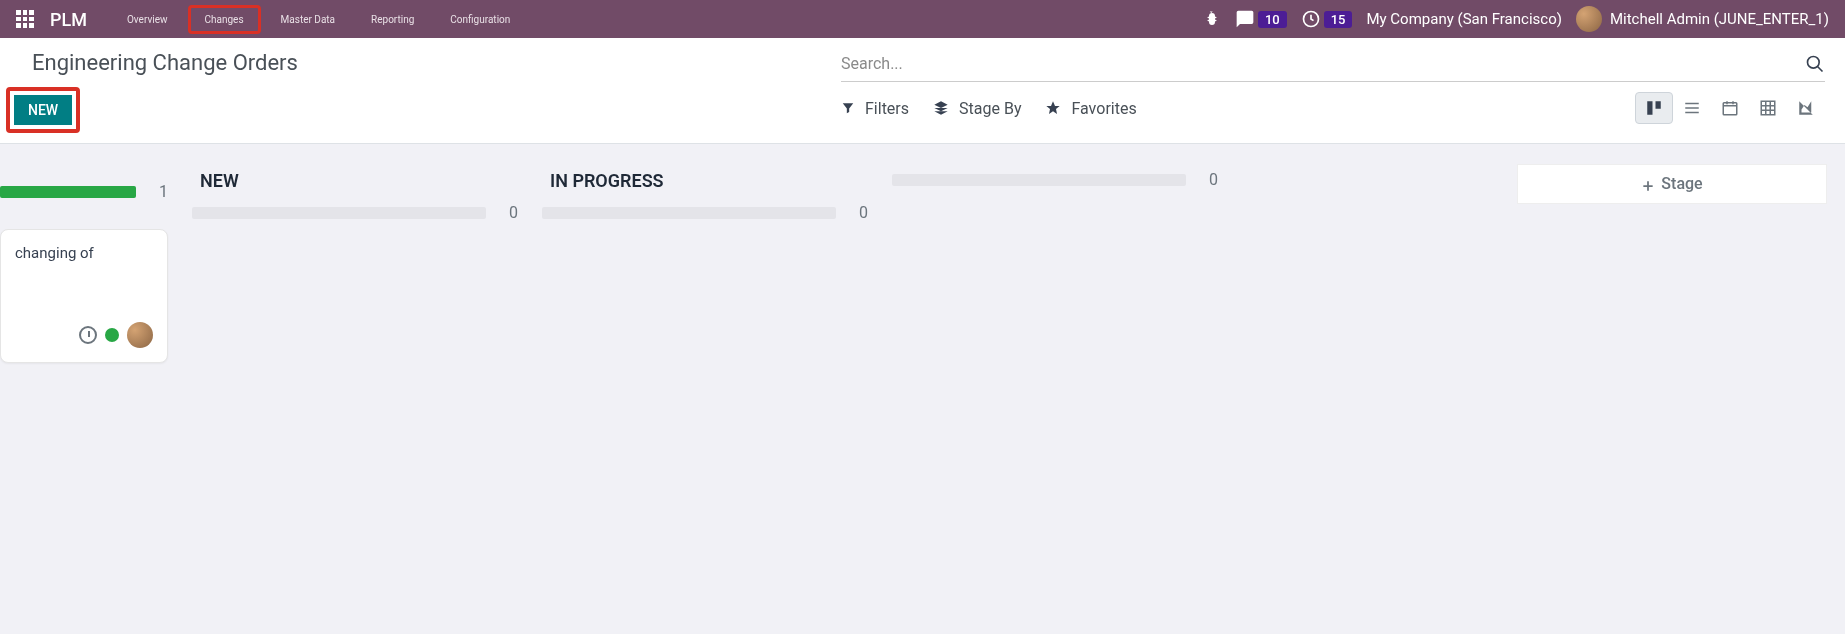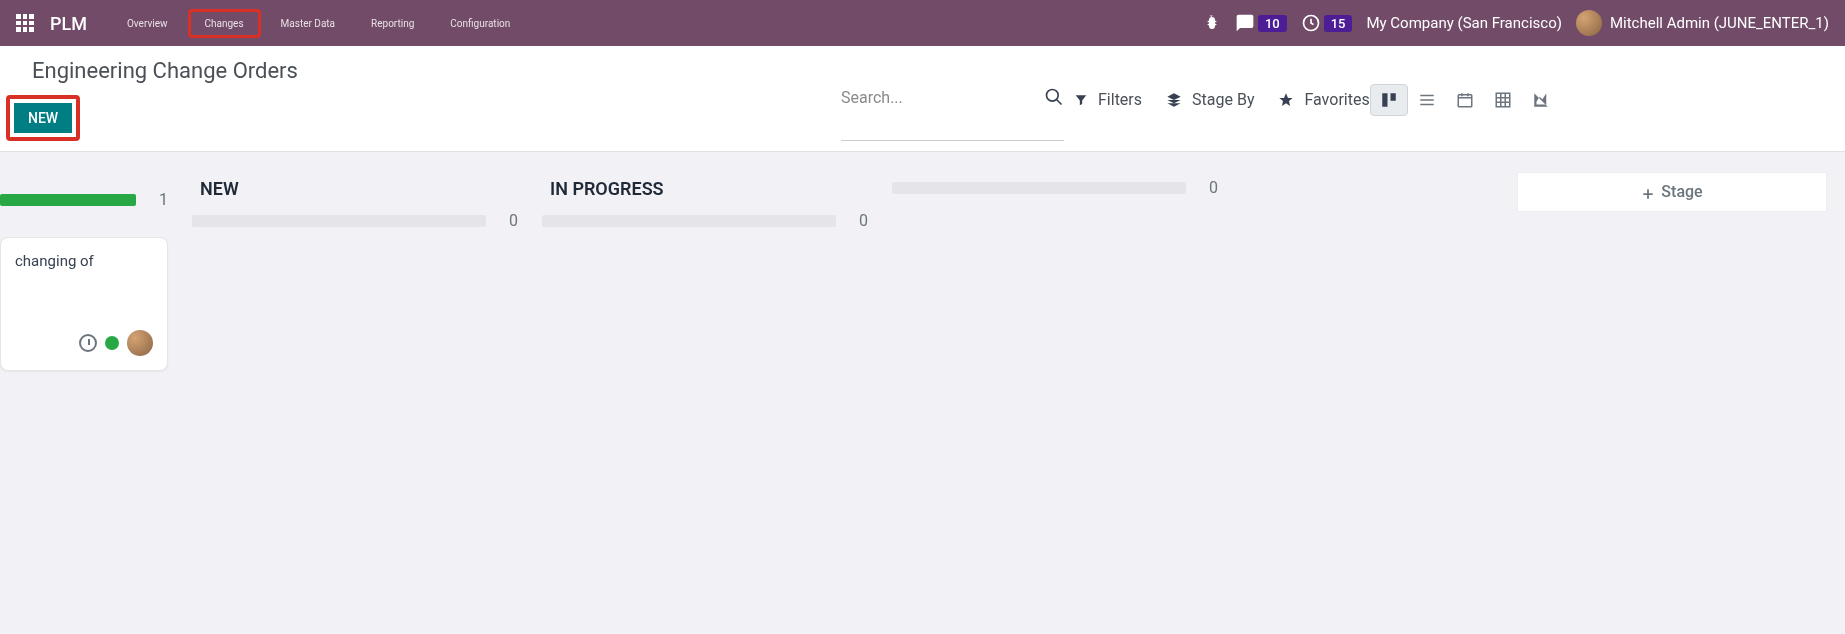--- a/index.html
+++ b/index.html
@@ -1,37 +1,37 @@
 <!DOCTYPE html>
 <html><head>
 <meta charset="utf-8">
 <style>
 * { margin: 0; padding: 0; box-sizing: border-box; font-family: -apple-system, BlinkMacSystemFont, "Segoe UI", Roboto, sans-serif; }
 body { width: 1845px; height: 634px; background: #f1f1f6; overflow: hidden; }
 
 
-.navbar { background: #714b67; height: 46px; display: flex; align-items: center; padding: 0 16px; color: #fff; justify-content: space-between; }
+.navbar { background: #714b67; height: 38px; display: flex; align-items: center; padding: 0 16px; color: #fff; justify-content: space-between; }
 .nav-left { display: flex; align-items: center; gap: 4px; }
 .apps-icon { width: 18px; height: 18px; display: grid; grid-template-columns: repeat(3,1fr); grid-template-rows: repeat(3,1fr); gap: 2px; margin-right: 12px; cursor: pointer; }
 .apps-icon span { background: #fff; }
 .brand { font-size: 18px; font-weight: 500; margin-right: 20px; }
 .nav-item { padding: 10px 16px; font-size: 10px; cursor: pointer; color: #e9e0e6; }
 .nav-item.highlighted { border: 3px solid #d93025; border-radius: 4px; padding: 6px 14px; }
 .nav-right { display: flex; align-items: center; gap: 14px; font-size: 15px; }
 .nav-icon { cursor: pointer; display: flex; align-items: center; }
 .badge { background: #4c1d95; color: #fff; padding: 1px 7px; border-radius: 3px; font-size: 13px; font-weight: 500; margin-left: 3px; }
 .avatar { width: 26px; height: 26px; border-radius: 50%; background: radial-gradient(circle at 30% 30%, #d4a373, #8b6544); display: inline-block; }
 
 
 .header { background: #fff; padding: 12px 20px 10px 20px; border-bottom: 1px solid #dee2e6; display: flex; justify-content: space-between; }
 .header-left { display: flex; flex-direction: column; gap: 12px; }
 .page-title { font-size: 22px; font-weight: 400; color: #495057; margin-left: 12px; }
 .new-btn-wrap { border: 4px solid #d93025; border-radius: 4px; padding: 4px; width: fit-content; margin-left: -14px; }
 .new-btn { background: #017e84; color: #fff; padding: 7px 14px; font-size: 14px; font-weight: 500; border: none; cursor: pointer; }
-.header-right { display: flex; flex-direction: row; gap: 10px; flex: 1; max-width: 984px; }
+.header-right { display: flex; flex-direction: column; gap: 10px; flex: 1; max-width: 984px; }
 .search-row { display: flex; align-items: center; border-bottom: 1px solid #ccc; padding-bottom: 4px; }
 .search-input { flex: 1; border: none; outline: none; font-size: 16px; color: #6c757d; padding: 4px 0; }
 .search-input::placeholder { color: #8a8a8a; }
 .search-icon-right { color: #6c757d; cursor: pointer; }
 .toolbar-row { display: flex; align-items: center; justify-content: space-between; }
 .toolbar-left { display: flex; gap: 24px; color: #495057; font-size: 16px; }
 .toolbar-btn { display: flex; align-items: center; gap: 10px; cursor: pointer; }
 .toolbar-right { display: flex; gap: 0; }
 .view-btn { width: 38px; height: 32px; display: flex; align-items: center; justify-content: center; cursor: pointer; color: #6c757d; }
 .view-btn.active { background: #e9ecef; border: 1px solid #ced4da; border-radius: 4px; }

